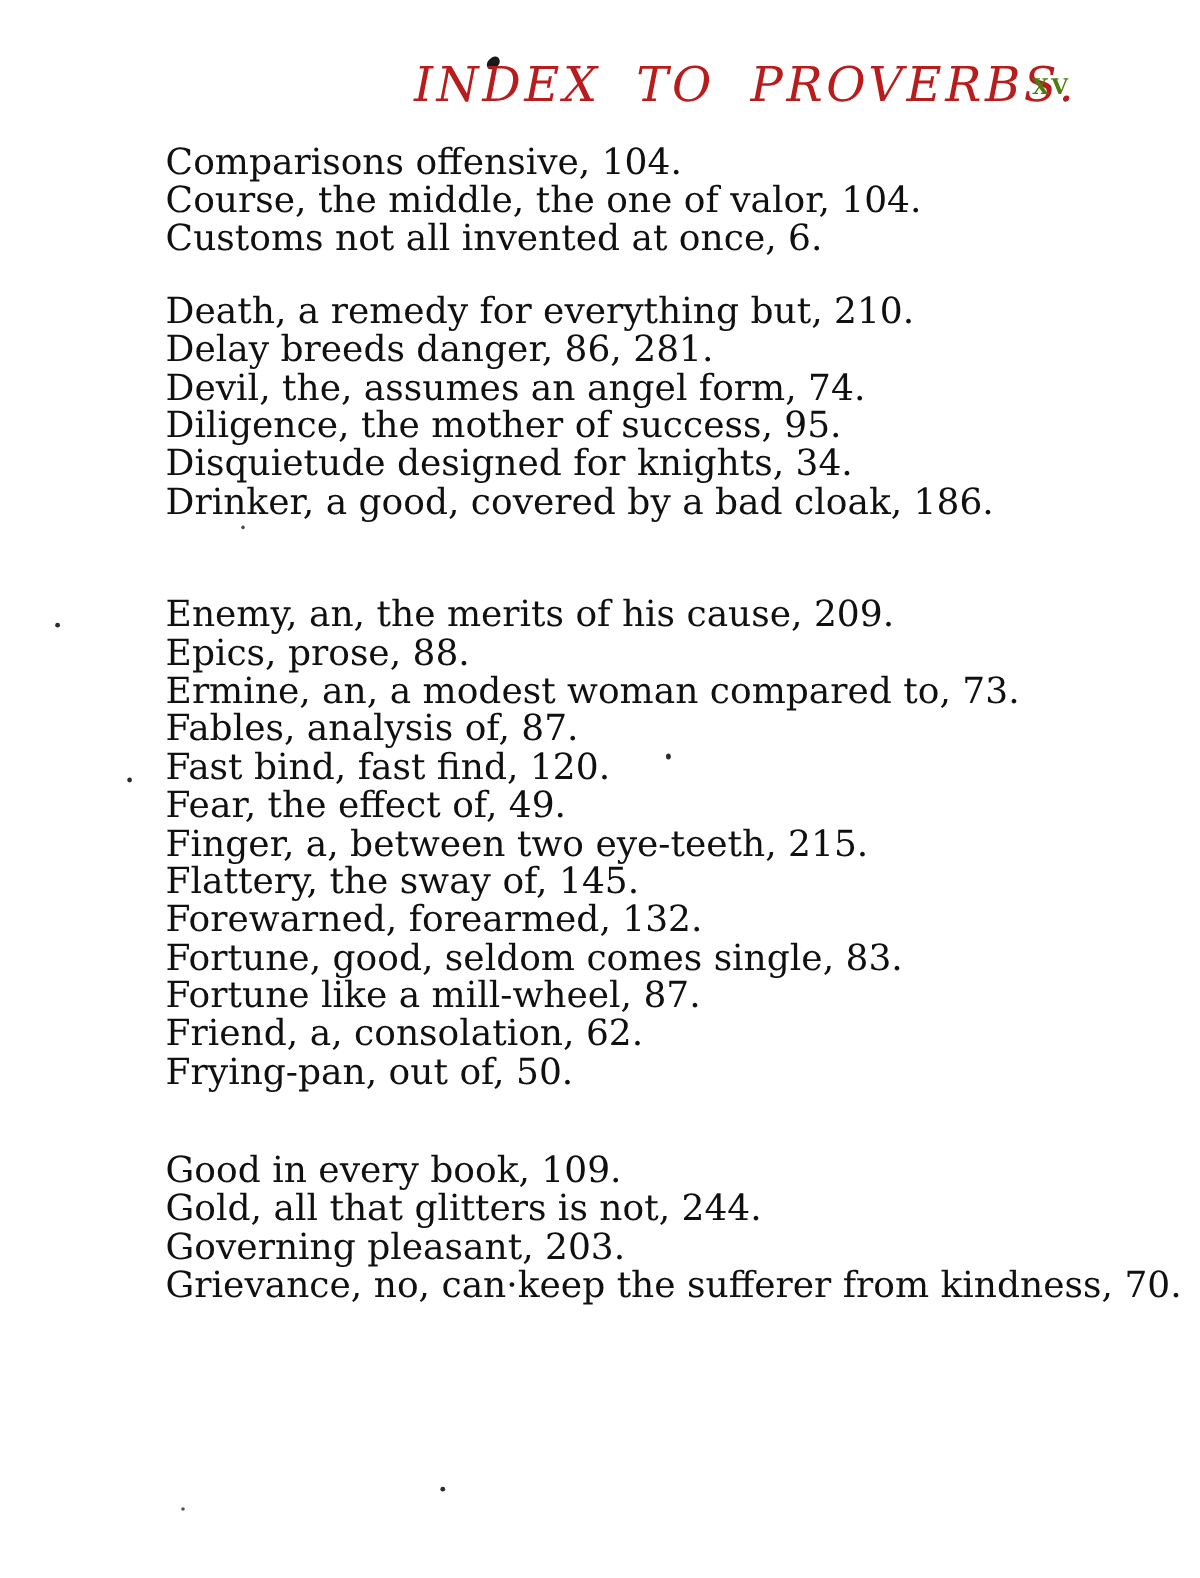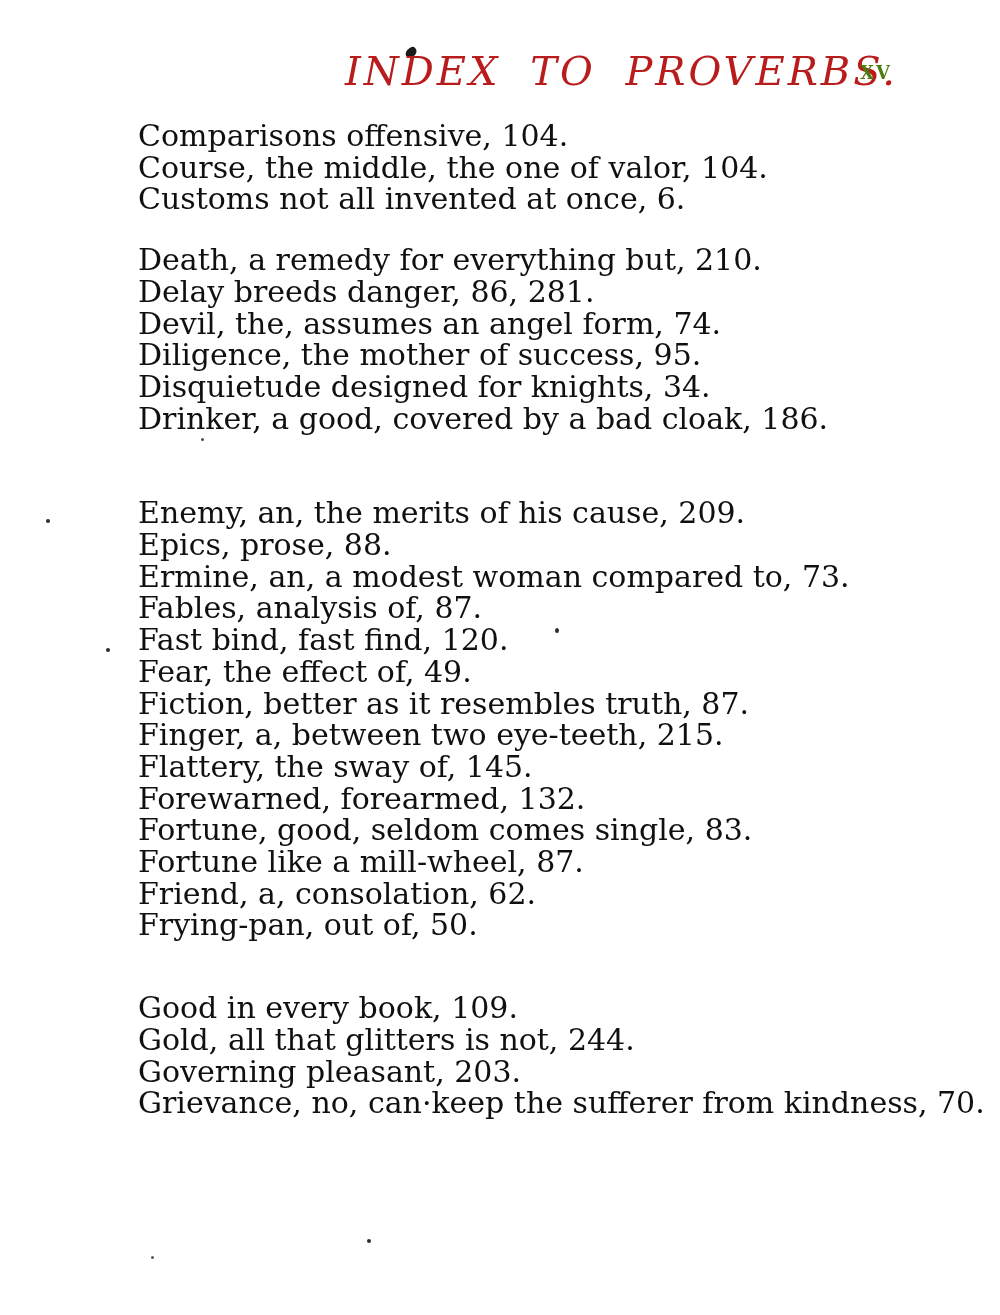--- a/index.html
+++ b/index.html
@@ -101,21 +101,20 @@
       </section>
       <section class="group">
         <div class="entry">Enemy, an, the merits of his cause, 209.</div>
         <div class="entry">Epics, prose, 88.</div>
         <div class="entry">Ermine, an, a modest woman compared to, 73.</div>
       </section>
       <section class="group">
         <div class="entry">Fables, analysis of, 87.</div>
         <div class="entry">Fast bind, fast find, 120.</div>
         <div class="entry">Fear, the effect of, 49.</div>
-        <div class="entry">Fiction, better as it resembles truth, 87.</div>
         <div class="entry">Finger, a, between two eye-teeth, 215.</div>
         <div class="entry">Flattery, the sway of, 145.</div>
         <div class="entry">Forewarned, forearmed, 132.</div>
         <div class="entry">Fortune, good, seldom comes single, 83.</div>
         <div class="entry">Fortune like a mill-wheel, 87.</div>
         <div class="entry">Friend, a, consolation, 62.</div>
         <div class="entry">Frying-pan, out of, 50.</div>
       </section>
       <section class="group">
         <div class="entry">Good in every book, 109.</div>

